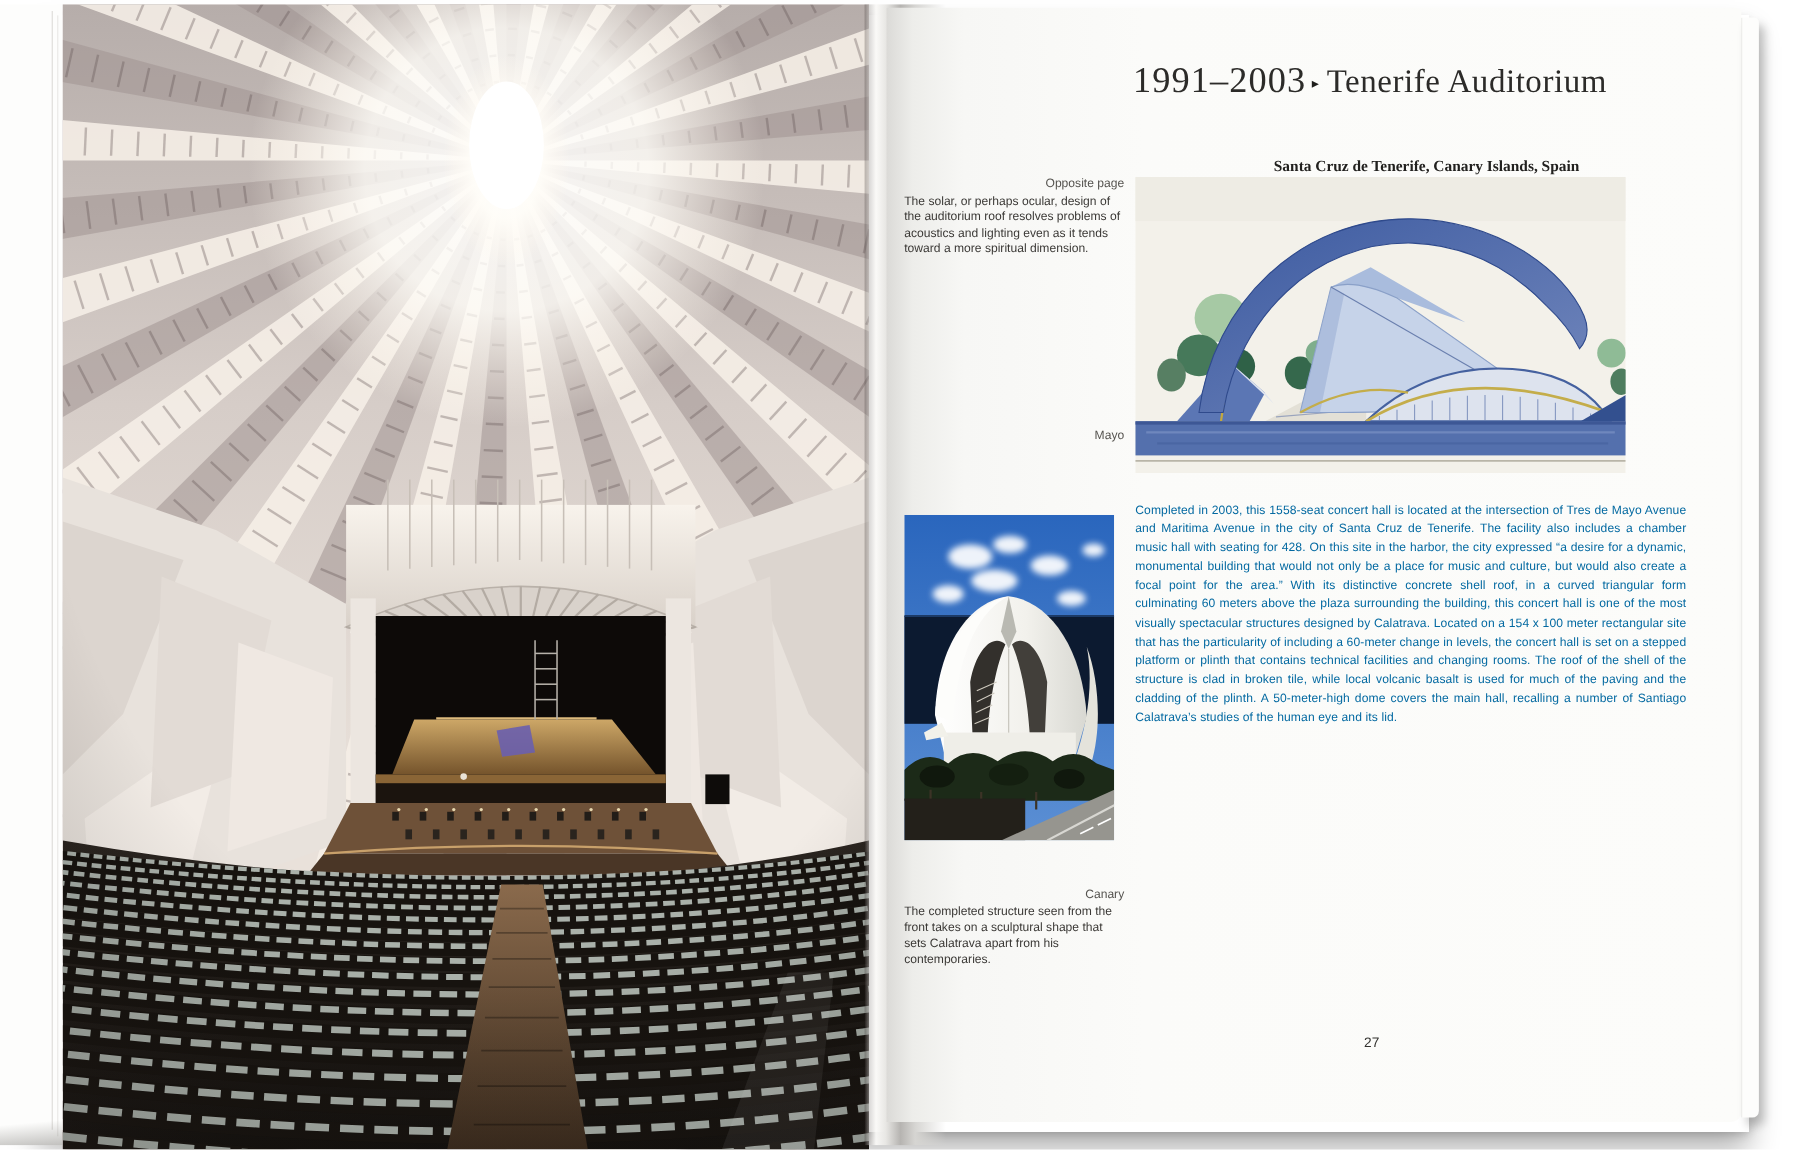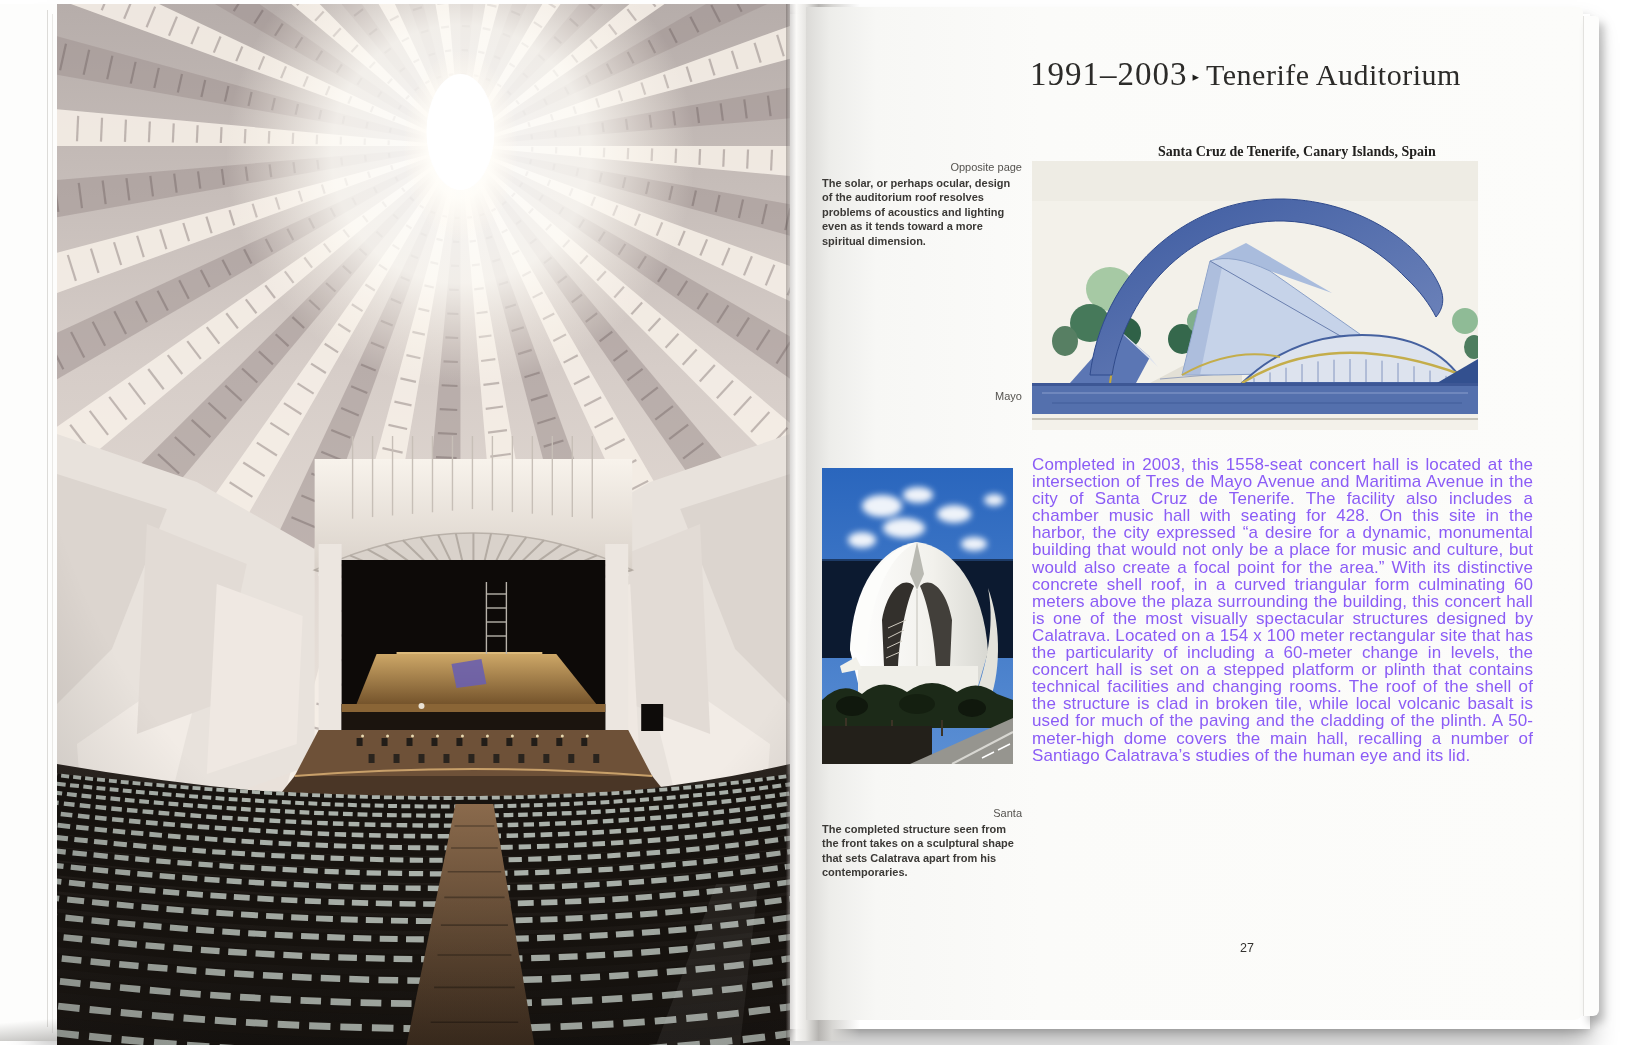--- a/index.html
+++ b/index.html
@@ -30,32 +30,32 @@
   .title-block{position:absolute;left:1030px;top:56px;width:400px;}
   .title-line{white-space:nowrap;color:#2c2b29;}
   .title-years{font-family:"Liberation Serif",serif;font-size:33px;letter-spacing:1px;}
   .title-arrow{font-family:"DejaVu Sans",sans-serif;font-size:13px;color:#1e1d1b;margin:0 7px 0 5px;vertical-align:4px;}
   .title-name{font-family:"Liberation Serif",serif;font-size:30px;letter-spacing:.5px;}
   .subtitle{position:absolute;left:1158px;top:96px;width:266px;text-align:right;white-space:nowrap;
        font-family:"Liberation Serif",serif;font-weight:bold;font-size:14px;color:#22211f;margin-top:48px;}
   
   .cap{position:absolute;left:822px;width:200px;font-size:11px;line-height:14.6px;color:#3b3936;}
   .cap .lab{font-weight:normal;color:#55534f;margin-bottom:1px;text-align:right;}
-  .cap .txt{font-weight:bold;}
+  .cap .txt{font-weight:normal;}
   .cap-opposite{top:160px;}
   .cap-right{top:389px;}
   .cap-above{top:806px;}
   
   .sketch{position:absolute;left:1032px;top:161px;width:446px;height:269px;overflow:hidden;}
   .sketch svg{display:block;width:100%;height:100%;}
   .photo-building{position:absolute;left:822px;top:468px;width:191px;height:296px;overflow:hidden;}
   .photo-building svg{display:block;width:100%;height:100%;}
   
   .body-text{position:absolute;left:1032px;top:456px;width:501px;
-       font-size:17px;line-height:17.1px;text-align:justify;color:#8b5cf6;letter-spacing:.1px;}
+       font-size:11px;line-height:17.1px;text-align:justify;color:#0369a1;letter-spacing:.1px;}
   .pageno{position:absolute;left:1032px;top:941px;width:430px;text-align:center;
        font-size:12.5px;color:#33322f;}
 </style>
 </head>
 <body>
 
 <div class="book-shadow"></div>
 
 <div class="left-edge">
   <div class="l1"></div>
@@ -1914,18 +1914,18 @@
     <g>
       <polygon points="88,296 191,250 191,296" fill="#96958f"></polygon>
       <line x1="130" y1="296" x2="191" y2="264" stroke="#d8d7d2" stroke-width="2"></line>
       <line x1="160" y1="290" x2="172" y2="284" stroke="#ffffff" stroke-width="1.5"></line>
       <line x1="176" y1="282" x2="188" y2="276" stroke="#ffffff" stroke-width="1.5"></line>
     </g>
   </svg>
 </div>
 
 <div class="cap cap-above">
-  <div class="lab">Santa</div>
+  <div class="lab">Canary</div>
   <div class="txt">The completed structure seen from the front takes on a sculptural shape that sets Calatrava apart from his contemporaries.</div>
 </div>
 
 <div class="body-text">Completed in 2003, this 1558-seat concert hall is located at the intersection of Tres de Mayo Avenue and Maritima Avenue in the city of Santa Cruz de Tenerife. The facility also includes a chamber music hall with seating for 428. On this site in the harbor, the city expressed “a desire for a dynamic, monumental building that would not only be a place for music and culture, but would also create a focal point for the area.” With its distinctive concrete shell roof, in a curved triangular form culminating 60 meters above the plaza surrounding the building, this concert hall is one of the most visually spectacular structures designed by Calatrava. Located on a 154 x 100 meter rectangular site that has the particularity of including a 60-meter change in levels, the concert hall is set on a stepped platform or plinth that contains technical facilities and changing rooms. The roof of the shell of the structure is clad in broken tile, while local volcanic basalt is used for much of the paving and the cladding of the plinth. A 50-meter-high dome covers the main hall, recalling a number of Santiago Calatrava’s studies of the human eye and its lid.</div>
 <div class="pageno">27</div>
 
 </body></html>

